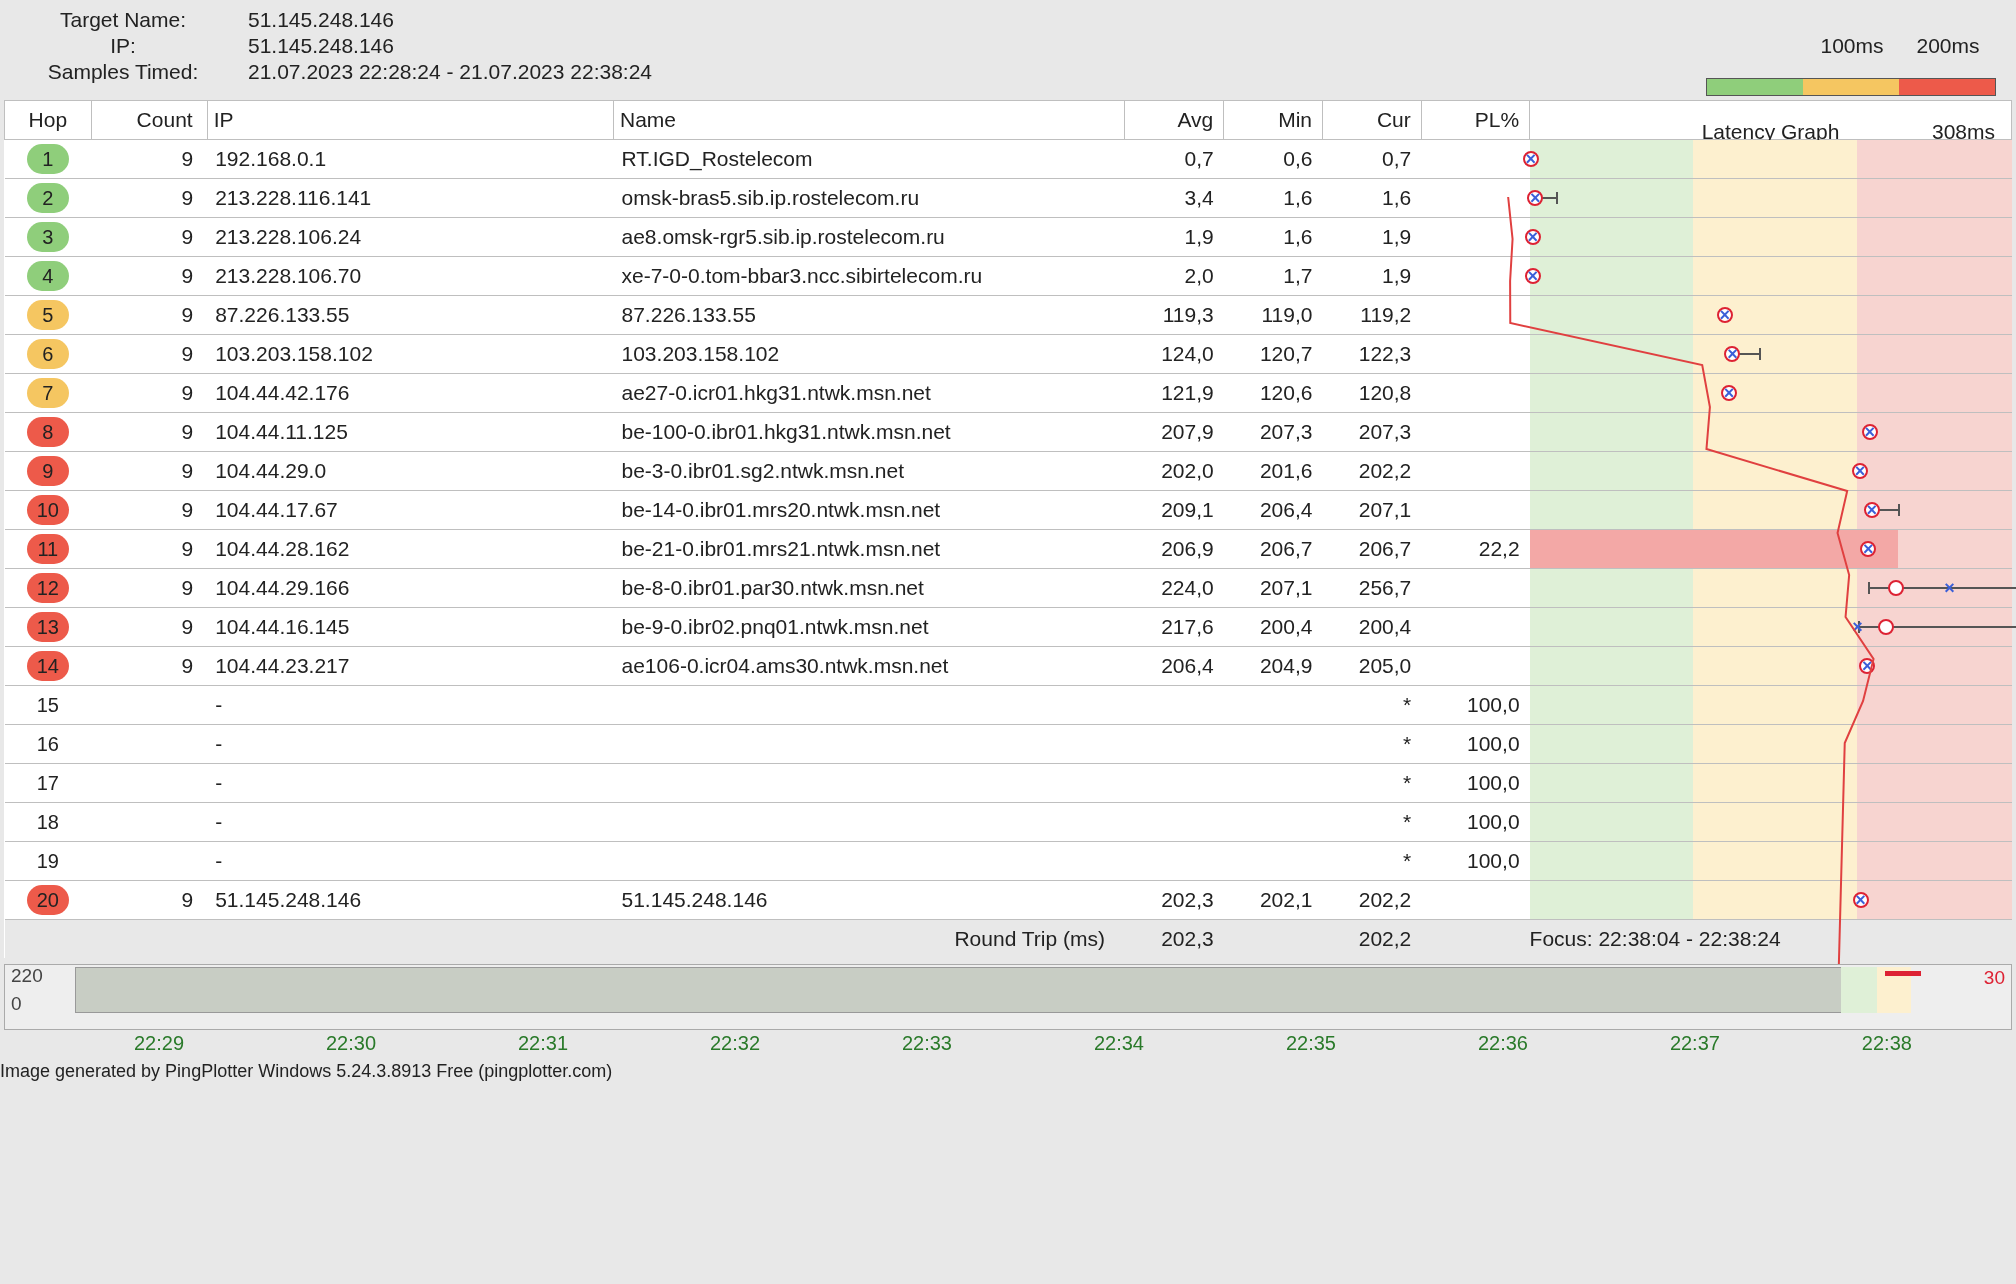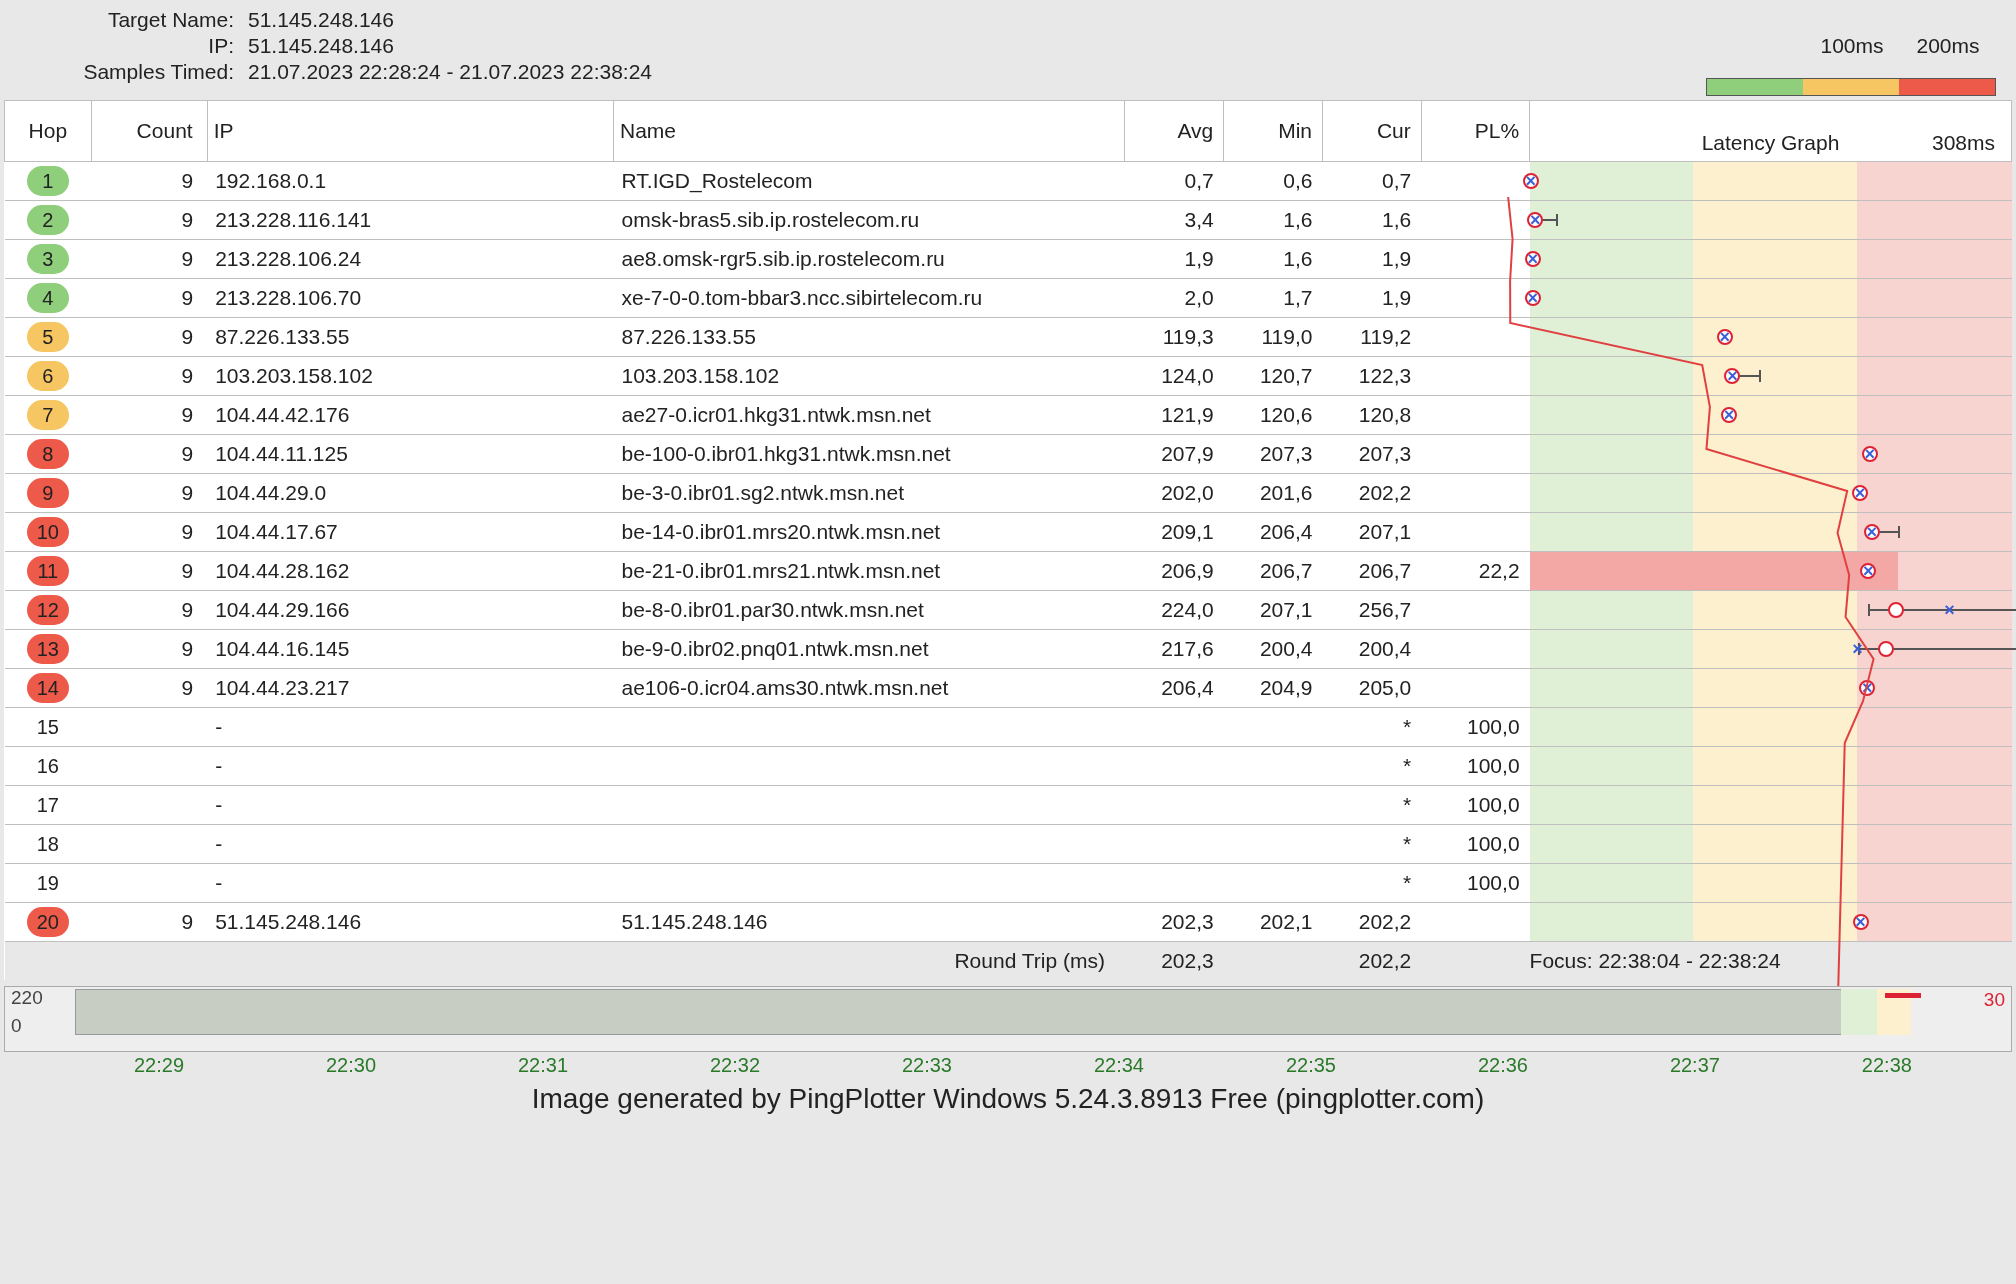--- a/index.html
+++ b/index.html
@@ -1,29 +1,29 @@
 <!DOCTYPE html>
 <html><head>
 <meta charset="utf-8">
 <style>
 html,body{margin:0;padding:0;background:#e8e8e8;font-family:Verdana,Geneva,sans-serif;font-size:16px;color:#222;width:2016px;height:1284px;overflow:hidden}
 .wrap{position:relative;width:2016px}
 .hdr{padding:8px 20px 4px 12px;display:flex;justify-content:space-between;align-items:flex-start}
 .hdr-left{font-size:21px}
 .hdr-row{display:flex;margin-bottom:2px}
-.hdr-lbl{width:222px;text-align:right;padding-right:14px}
+.hdr-lbl{width:222px;text-align:center;padding-right:14px}
 .hdr-val{}
 .legend{margin-top:26px;text-align:right}
 .legend-labels{font-size:21px;margin-bottom:20px}
 .legend-labels span{display:inline-block;width:96px;text-align:center}
 .legend-bar{display:flex;height:16px;width:288px;border:1px solid #555}
 .legend-bar div{flex:1}
 .g{background:#8fce7b}.y{background:#f5c661}.r{background:#ed5a4a}
 .tbl{border-collapse:collapse;width:2008px;margin:0 4px;background:#fff;font-size:21px}
-.tbl th{background:#fff;border:1px solid #bfbfbf;font-weight:400;padding:18px 6px}
+.tbl th{background:#fff;border:1px solid #bfbfbf;font-weight:400;padding:7px 6px}
 .tbl td{border-bottom:1px solid #bfbfbf;padding:3px 8px;height:32px;white-space:nowrap}
 .tbl tr.sum td{background:#e8e8e8;border-bottom:none}
 .c-hop{width:78px;text-align:center}
 .c-cnt{width:104px;text-align:right;padding-right:14px!important}
 .c-ip{width:450px;text-align:left}
 .c-name{width:530px;text-align:left}
 .c-num{width:88px;text-align:right;padding-right:10px!important}
 .c-pl{width:100px;text-align:right;padding-right:10px!important}
 .c-graph{width:540px;padding:0!important;position:relative}
 .hop-b{display:inline-block;width:42px;height:30px;border-radius:15px;text-align:center;line-height:30px;color:#222;font-size:20px}
@@ -39,21 +39,21 @@
 .tl{margin:6px 4px 0 4px;font-size:21px}
 .tl-hdr{display:flex;justify-content:space-between;color:#444;padding:0 6px}
 .tl-chart{position:relative;height:64px;border:1px solid #aaa;margin-top:2px;background:#eee}
 .tl-yl{position:absolute;left:6px;font-size:19px;color:#444}
 .tl-slab{position:absolute;left:70px;right:130px;top:2px;bottom:16px;background:#c8cdc4;border:1px solid #999}
 .tl-red{position:absolute;right:6px;top:2px;color:#d23;font-size:19px}
 .tl-green{position:absolute;right:130px;top:2px;bottom:16px;width:40px;background:#dff0d7}
 .tl-yel{position:absolute;right:100px;top:2px;bottom:16px;width:34px;background:#fdf0cf}
 .tl-rbar{position:absolute;right:90px;top:6px;width:36px;height:5px;background:#d23}
 .tl-ticks{display:flex;justify-content:space-between;padding:0 100px 0 130px;font-size:20px;color:#2a7a2a;margin-top:2px}
-.foot{text-align:center;font-size:28px;margin-top:6px;color:#222}
+.foot{font-size:18px;margin-top:6px;color:#222}
 .focus{text-align:left;padding-right:22px;background:#e8e8e8;font-size:21px}
 </style>
 </head>
 <body>
 <div class="wrap">
 
 <div class="hdr">
   <div class="hdr-left">
     <div class="hdr-row">
           <div class="hdr-lbl">Target Name:</div>

